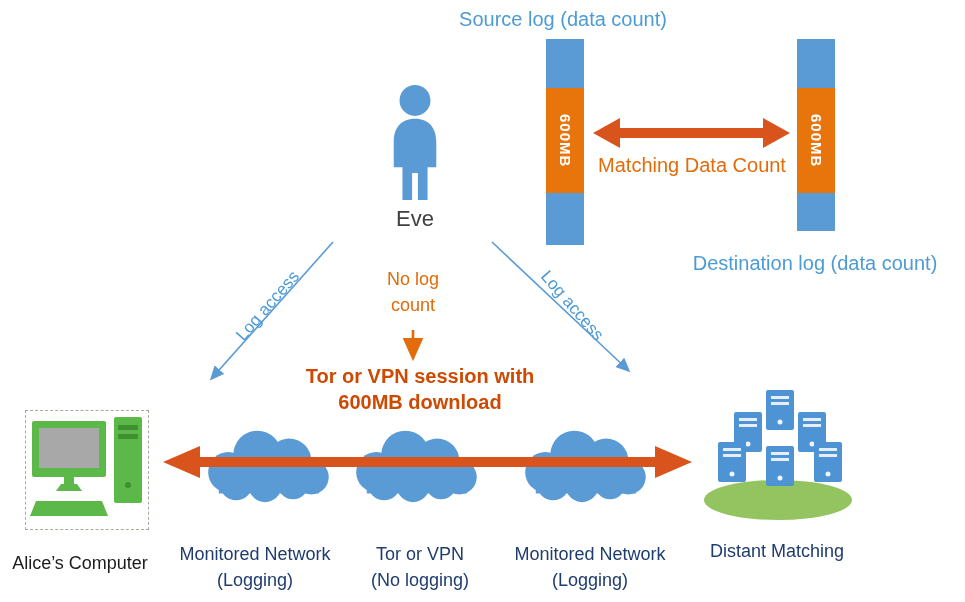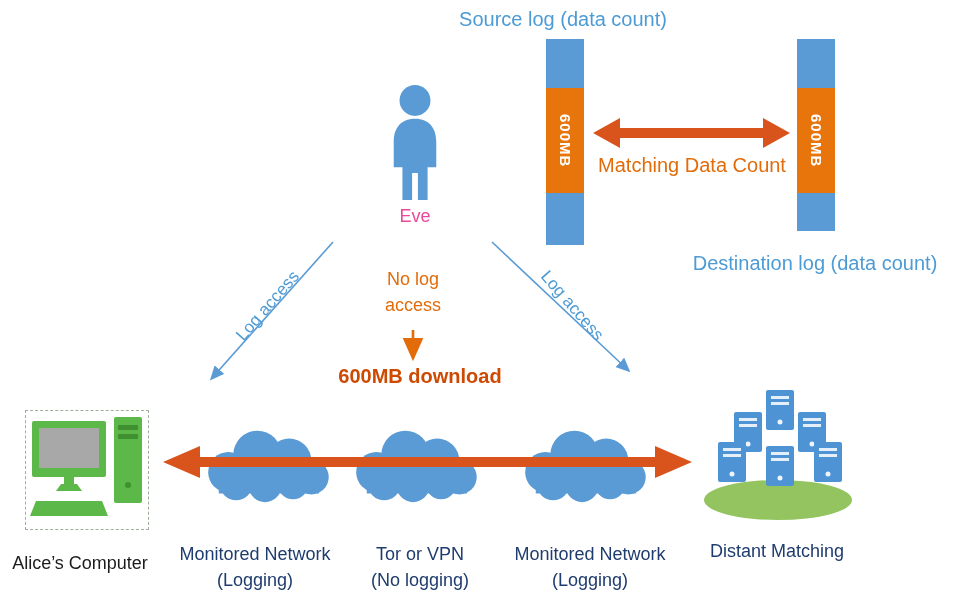--- a/index.html
+++ b/index.html
@@ -13,21 +13,21 @@
   .bar{background:#5B9BD5;z-index:2;}
   .bar-fill{position:absolute;left:0;right:0;background:#E8740C;display:flex;align-items:center;justify-content:center;}
   .vtext{writing-mode:vertical-rl;color:#fff;font-weight:bold;font-size:15px;letter-spacing:1px;}
   
   .blue-label{color:#4D9BD5;font-size:20px;z-index:4;}
   .orange-label{color:#E36C0A;font-size:20px;line-height:1.35;z-index:4;}
   .no-log{color:#E36C0A;font-size:18px;line-height:1.45;z-index:4;}
   .session-label{color:#CE4A02;font-size:20px;font-weight:bold;line-height:1.3;z-index:4;}
   .navy-label{color:#1F3C6E;font-size:18px;line-height:1.45;z-index:4;}
   .dark-label{color:#1c1c1c;font-size:18px;z-index:4;margin-top:17px;}
-  .eve-name{color:#ec4899;font-size:18px;z-index:4;}
+  .eve-name{color:#404040;font-size:22px;z-index:4;}
   .rot-label{color:#4D9BD5;font-size:17px;z-index:4;}
   
   .cloud{z-index:1;}
   #overlay{z-index:3;pointer-events:none;left:0;top:0;}
   .icon-layer{z-index:2;}
   
   #alice-icon{border:1px dashed #9fae9a;}
 </style>
 </head>
 <body>
@@ -57,27 +57,28 @@
   <div class="abs icon-layer" style="left:386px;top:82px;width:58px;height:120px;">
     <svg width="58" height="120" viewBox="0 0 60 120">
       <circle cx="30" cy="17" r="16" fill="#5B9BD5"></circle>
       <path d="M30,36 C15,36 8,46 8,60 L8,86 L17,86 L17,120 L27,120 L27,92 L33,92 L33,120 L43,120 L43,86 L52,86 L52,60 C52,46 45,36 30,36 Z" fill="#5B9BD5"></path>
     </svg>
   </div>
   <div class="abs ctr eve-name" style="left:385px;top:206px;width:60px;">Eve</div>
 
   <div class="abs ctr no-log" style="left:360px;top:266px;width:106px;">
     <div>No log</div>
-    <div>access</div>
+    <div>count</div>
   </div>
 
   <div class="abs ctr rot-label" style="left:193px;top:296px;width:150px;transform:rotate(-49deg);">Log access</div>
   <div class="abs ctr rot-label" style="left:497px;top:296px;width:150px;transform:rotate(49deg);">Log access</div>
 
   <div class="abs ctr session-label" style="left:275px;top:363px;width:290px;">
+    <div>Tor or VPN session with</div>
     <div>600MB download</div>
   </div>
 
   <div class="abs cloud" style="left:198px;top:424px;width:138px;height:82px;">
     <svg width="138" height="82" viewBox="0 0 140 85">
       <g fill="#5B9BD5">
         <circle cx="30" cy="50" r="21"></circle>
           <circle cx="60" cy="32" r="25"></circle>
           <circle cx="93" cy="38" r="23"></circle>
         <circle cx="116" cy="55" r="18"></circle>

